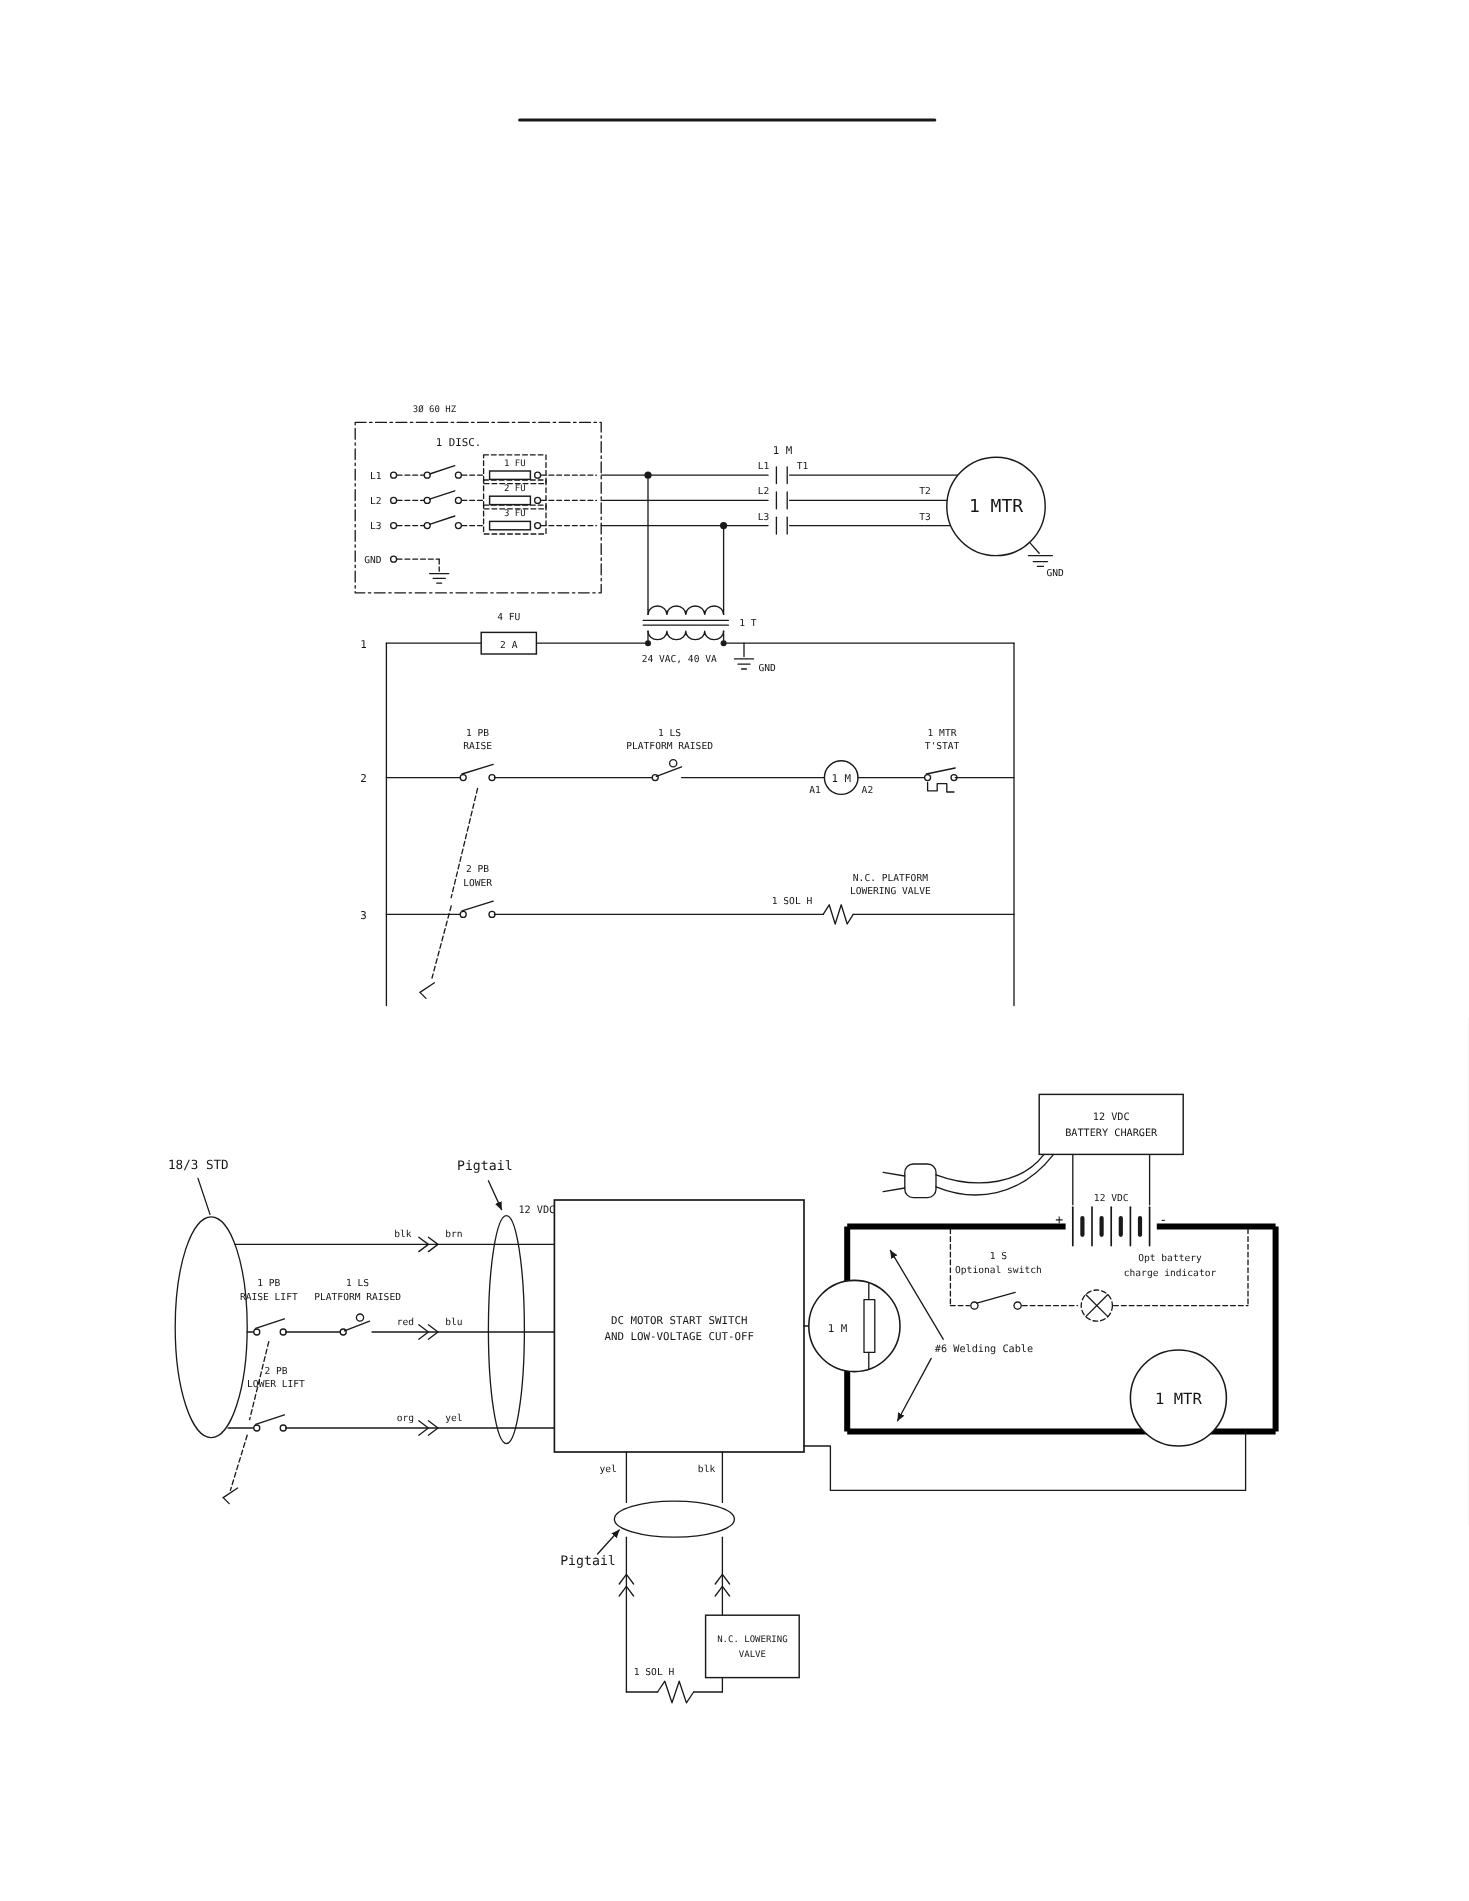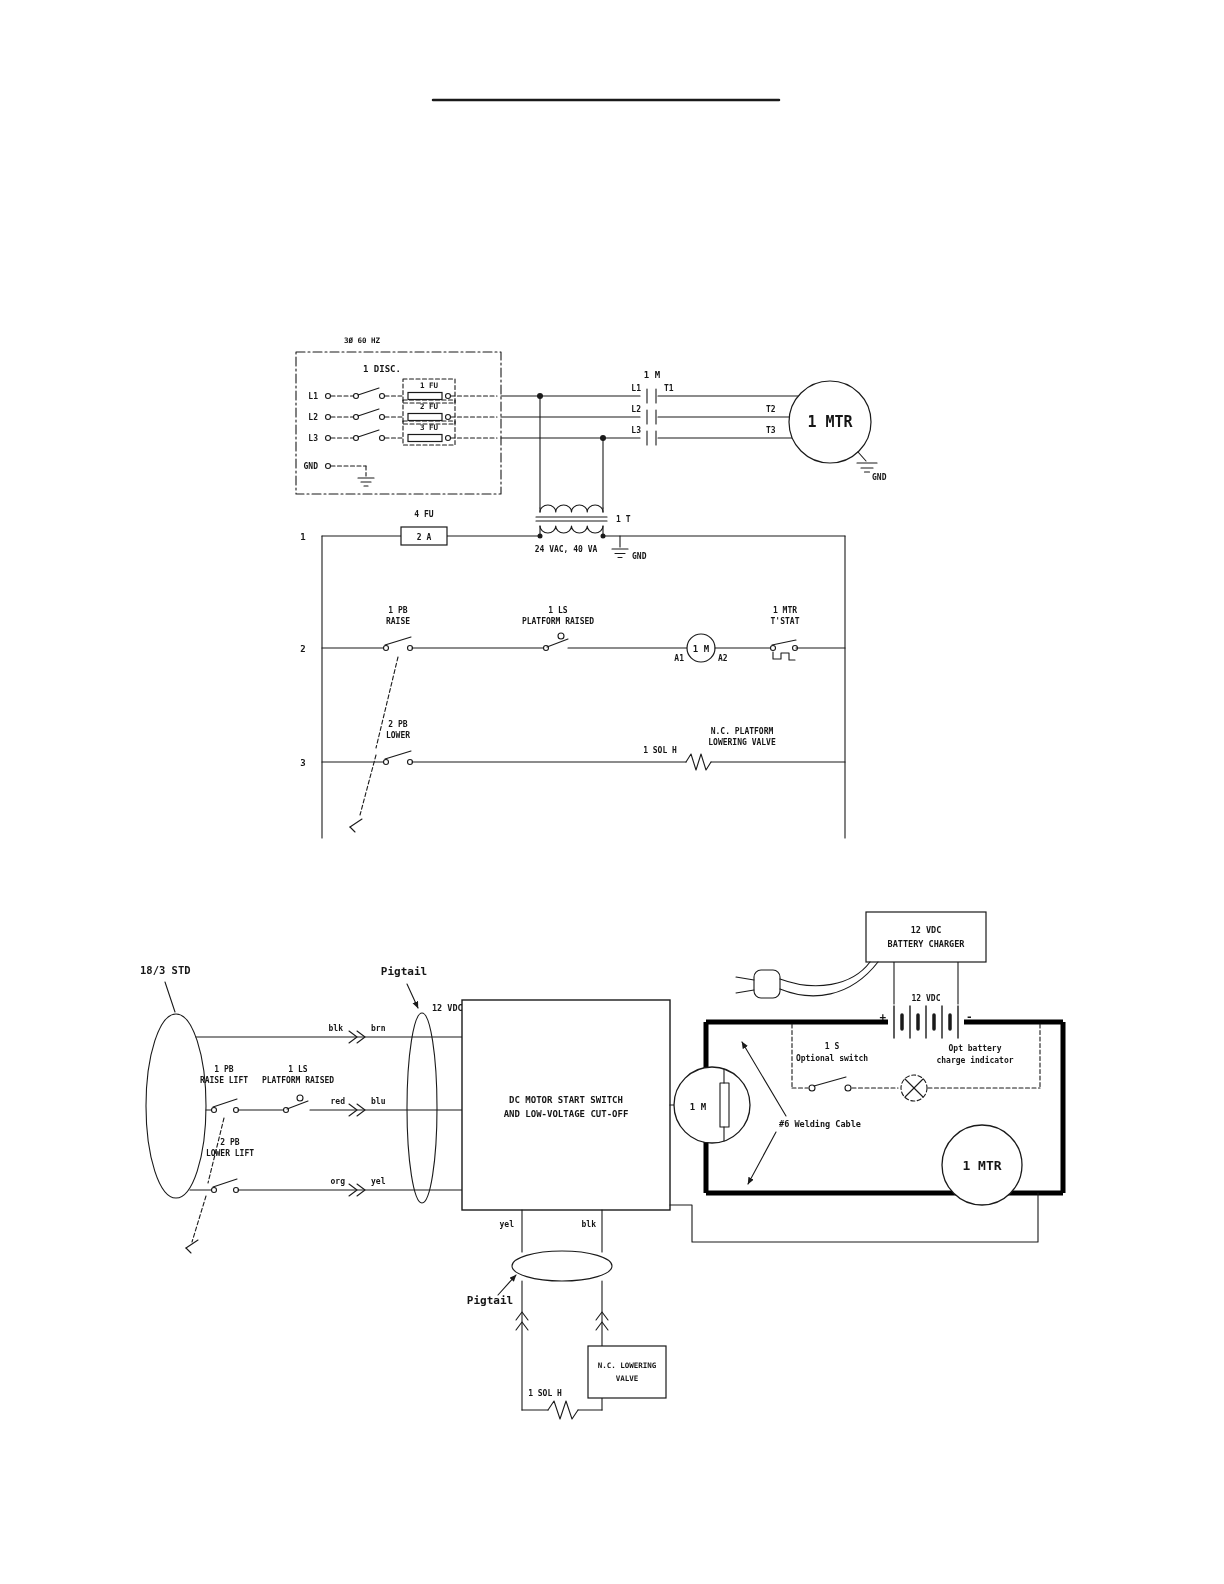--- a/index.html
+++ b/index.html
@@ -1,16 +1,16 @@
 <!DOCTYPE html>
 <html><head>
 <meta charset="utf-8">
 <style>
   html,body{margin:0;padding:0;background:#e8e8e8;}
-  .page{position:relative;width:1224px;height:1584px;background:#ffffff;margin:0 auto;overflow:hidden;font-weight:bold;}
+  .page{position:relative;width:1224px;height:1584px;background:#ffffff;margin:0 auto;overflow:hidden;}
   svg{position:absolute;left:0;top:0;}
   .t{font-family:"DejaVu Sans Mono",monospace;fill:#161616;}
   .t7{font-size:7.5px}.t8{font-size:8px}.t85{font-size:8.5px}.t9{font-size:9px}
   .t10{font-size:10.5px}.t11{font-size:11px}.t13{font-size:13px}.t15{font-size:15px}
   .mid{text-anchor:middle}.end{text-anchor:end}
   .w{stroke:#1a1a1a;stroke-width:1.1;fill:none;stroke-linecap:round;stroke-linejoin:round}
   .d{stroke-dasharray:4 2.5}
   .dd{stroke-dasharray:9 3 2 3}
   .th{stroke:#000;stroke-width:5;fill:none}
   .wh{fill:#fff;stroke:none}

